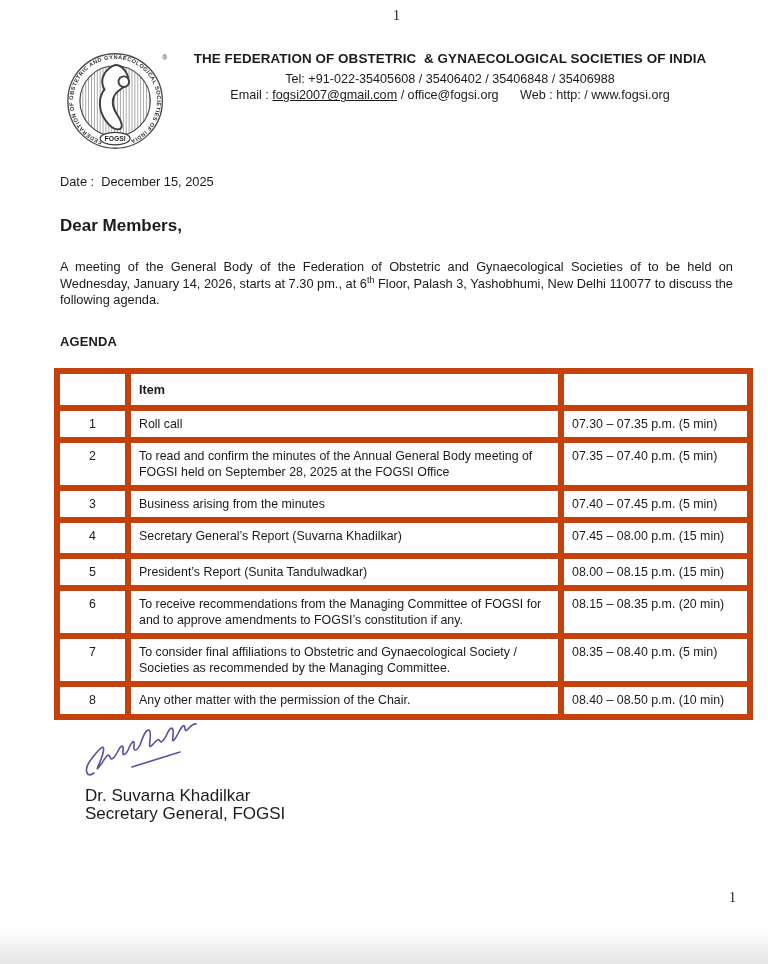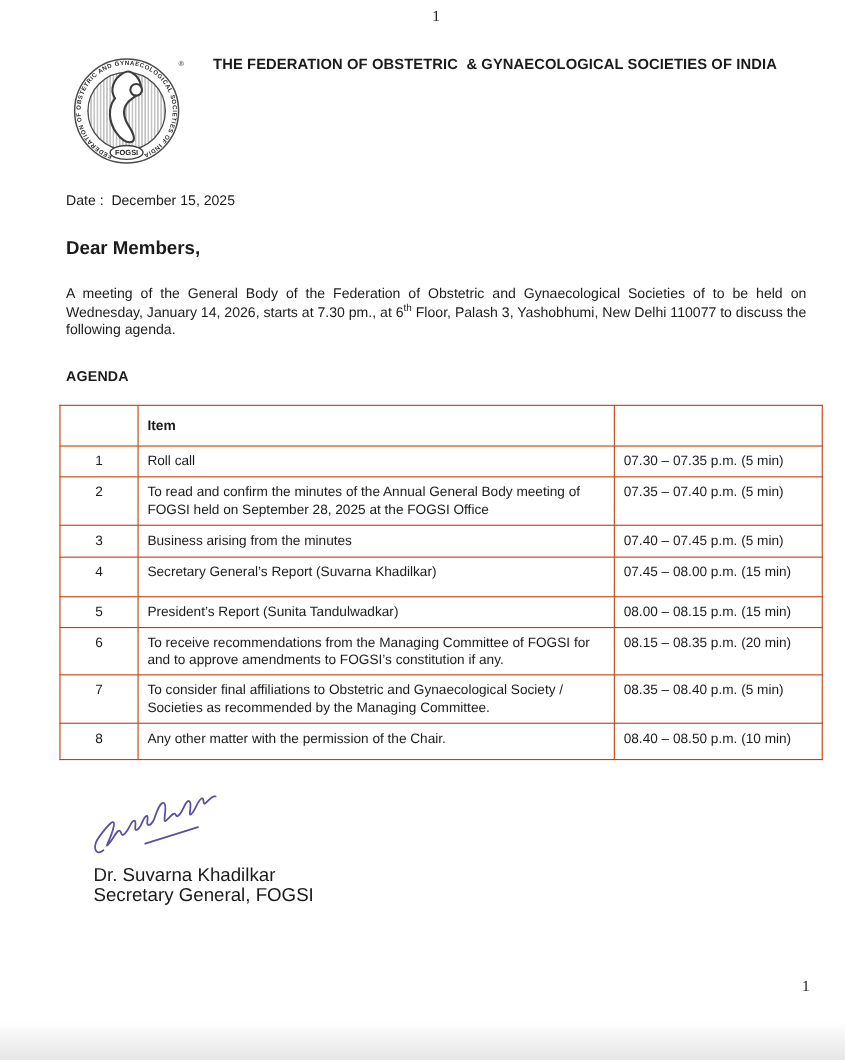--- a/index.html
+++ b/index.html
@@ -24,21 +24,21 @@
   .date-line { position:absolute; top:174px; left:60px; font-size:12.8px; }
   .salutation { position:absolute; top:216px; left:60px; font-size:17px; font-weight:bold; }
   .body-paragraph {
     position:absolute; top:259px; left:60px; width:673px;
     font-size:12.8px; line-height:16.5px; text-align:justify;
   }
   .agenda-heading { position:absolute; top:334px; left:60px; font-size:12.9px; font-weight:bold; letter-spacing:.2px; }
 
   .agenda-table { position:absolute; top:368px; left:54px; }
   table { border-collapse:collapse; table-layout:fixed; width:693px; }
-  th, td { border:1px solid #c2410c; font-size:12.4px; padding:5px 8px; vertical-align:top; }
+  th, td { border:6px solid #c2410c; font-size:12.4px; padding:5px 8px; vertical-align:top; }
   thead th { height:37px; vertical-align:middle; text-align:left; font-size:12.6px; font-weight:bold; background:#fff; }
   tbody td:first-child { text-align:center; }
   tbody td { line-height:16px; }
   tbody tr:nth-child(1) td { height:28px; }
   tbody tr:nth-child(2) td { height:44px; }
   tbody tr:nth-child(3) td { height:29px; }
   tbody tr:nth-child(4) td { height:36px; }
   tbody tr:nth-child(5) td { height:28px; }
   tbody tr:nth-child(6) td { height:43px; }
   tbody tr:nth-child(7) td { height:44px; }
@@ -75,20 +75,27 @@
     <path d="M50 17 C40 23 37 33 42 41 C35 50 36 63 43 73 C47 79 53 84 58 82 C62 80 59 73 55 67 C50 59 49 51 54 45 C58 40 64 39 66 33 C68 26 62 18 56 16 C54 15 52 16 50 17 Z" fill="#ffffff" stroke="#3d3d3d" stroke-width="2"></path>
     <circle cx="62" cy="33" r="5.5" fill="#ffffff" stroke="#3d3d3d" stroke-width="2"></circle>
     <ellipse cx="53" cy="92" rx="15.5" ry="6.5" fill="#ffffff" stroke="#3d3d3d" stroke-width="1.3"></ellipse>
     <text x="53" y="94.6" text-anchor="middle" font-size="7" font-weight="bold" fill="#1d1d1d">FOGSI</text>
     <text x="102" y="11" font-size="7" fill="#2e2e2e">®</text>
   </svg>
 </div>
 
 <div class="header-text">
   <div class="org-name">THE FEDERATION OF OBSTETRIC&nbsp; &amp; GYNAECOLOGICAL SOCIETIES OF INDIA</div>
+  <div class="hline">Tel: +91-022-35405608 / 35406402 / 35406848 / 35406988</div>
+  <div class="hline">
+    <span>Email :</span>
+    <a class="email-link" href="#">fogsi2007@gmail.com</a>
+    <span>/ office@fogsi.org</span>
+    <span class="web-text">Web : http: / www.fogsi.org</span>
+  </div>
 </div>
 
 <div class="date-line">Date :&nbsp; December 15, 2025</div>
 <div class="salutation">Dear Members,</div>
 
 <div class="body-paragraph"><span>A meeting of the General Body of the Federation of Obstetric and Gynaecological Societies of to be held on Wednesday, January 14, 2026, starts at 7.30 pm., at 6</span><sup>th</sup><span> Floor, Palash 3, Yashobhumi, New Delhi 110077 to discuss the following agenda.</span></div>
 
 <div class="agenda-heading">AGENDA</div>
 
 <div class="agenda-table">

